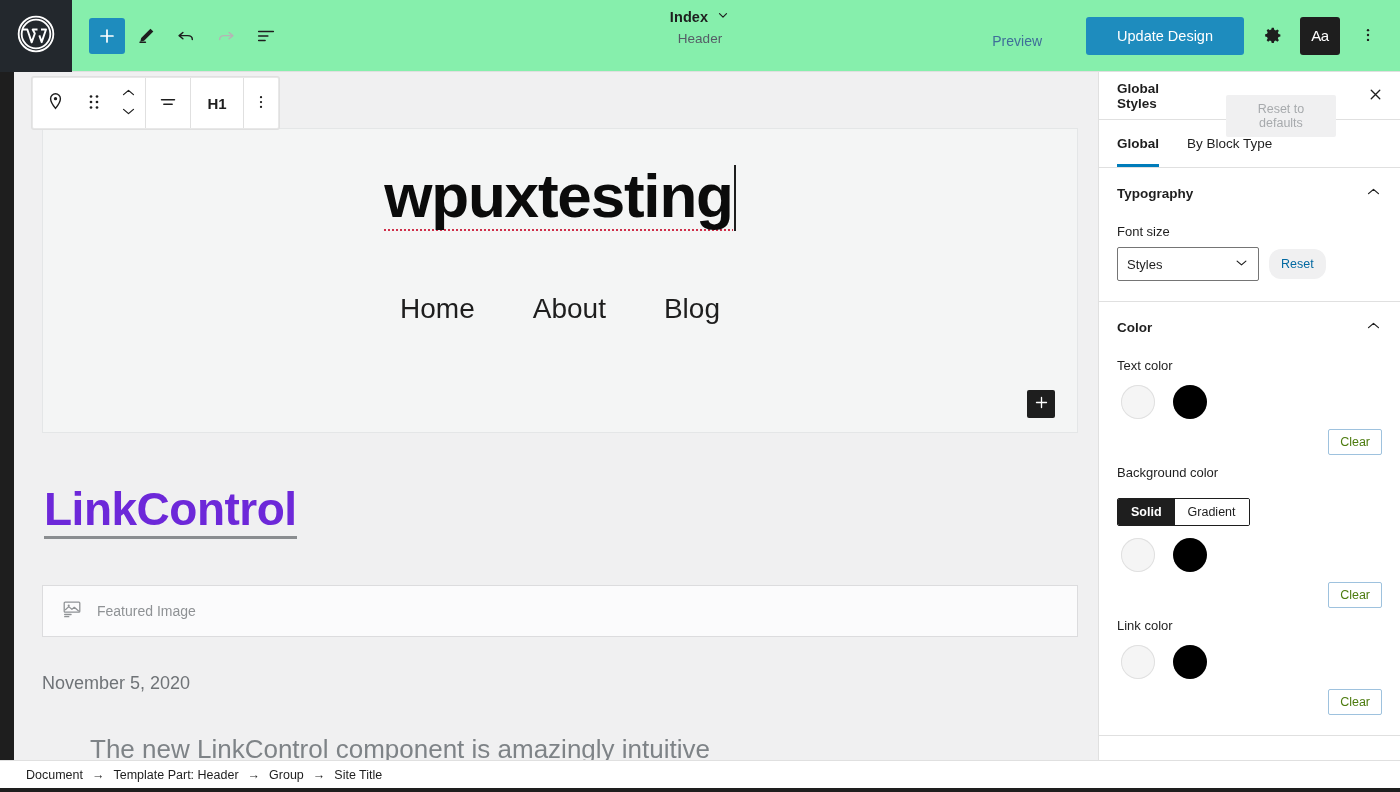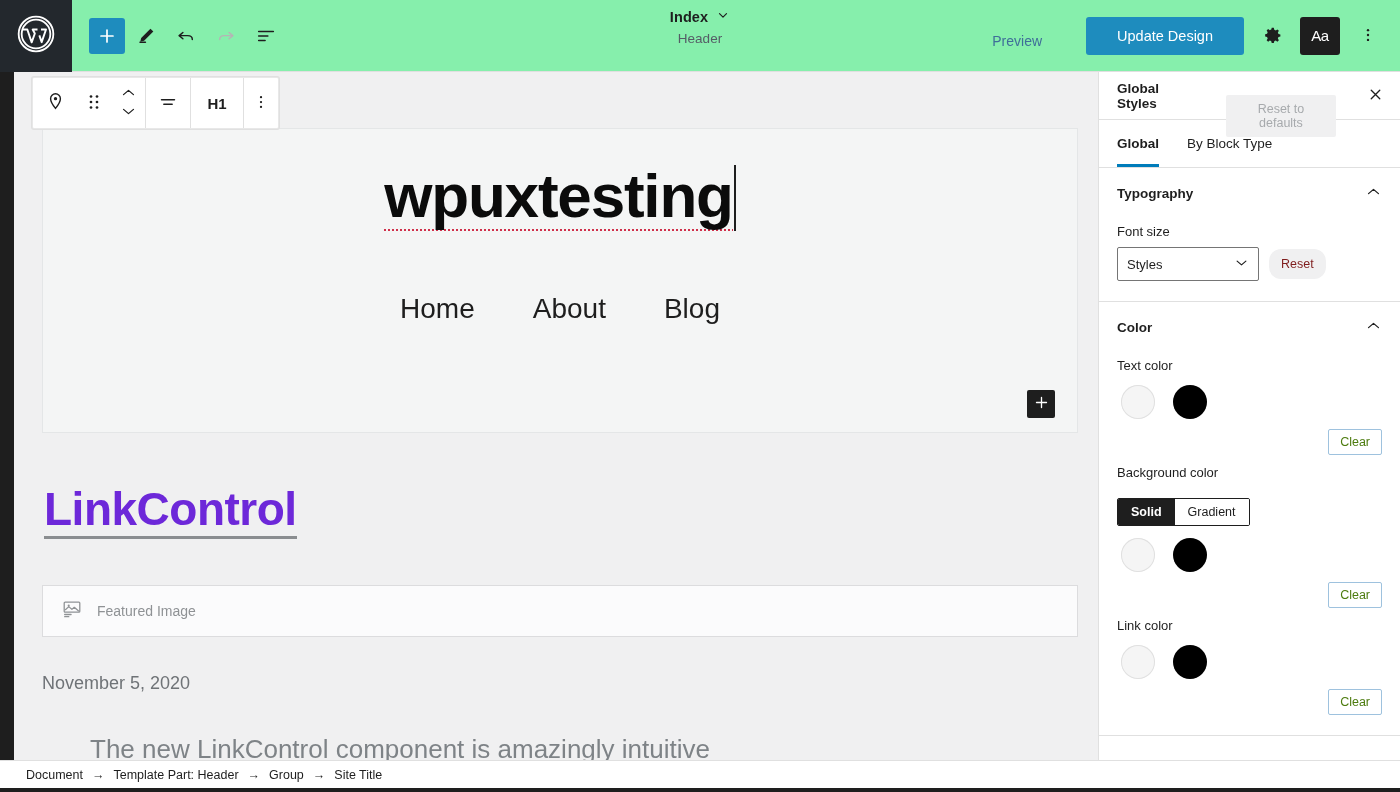--- a/index.html
+++ b/index.html
@@ -162,21 +162,21 @@
   .panel-title { font-size: 13.5px; font-weight: bold; color: #1e1e1e; }
 
   .field-label { font-size: 13px; color: #1e1e1e; margin: 10px 0 8px 0; }
   .fontsize-row { display: flex; align-items: center; gap: 10px; }
   .select-box {
     width: 142px; height: 34px; border: 1px solid #757575; border-radius: 2px; background:#fff;
     display: flex; align-items: center; padding: 0 9px; font-size: 13px; color: #1e1e1e; cursor: pointer;
   }
   .select-box .chev { margin-left: auto; }
   .reset-btn {
-    background: #f0f0f1; border: none; color: #7f1d1d; font-size: 12.5px;
+    background: #f0f0f1; border: none; color: #0369a1; font-size: 12.5px;
     padding: 8px 12px; border-radius: 12px; cursor: pointer; font-family: inherit;
   }
 
   .swatch-row { display: flex; gap: 18px; margin: 12px 0 0 4px; }
   .swatch {
     width: 34px; height: 34px; border-radius: 50%; cursor: pointer;
   }
   .swatch.light { background: #f5f5f5; box-shadow: inset 0 0 0 1px #e0e0e0; }
   .swatch.dark { background: #000; box-shadow: inset 0 0 0 1px rgba(0,0,0,.1); }
 

